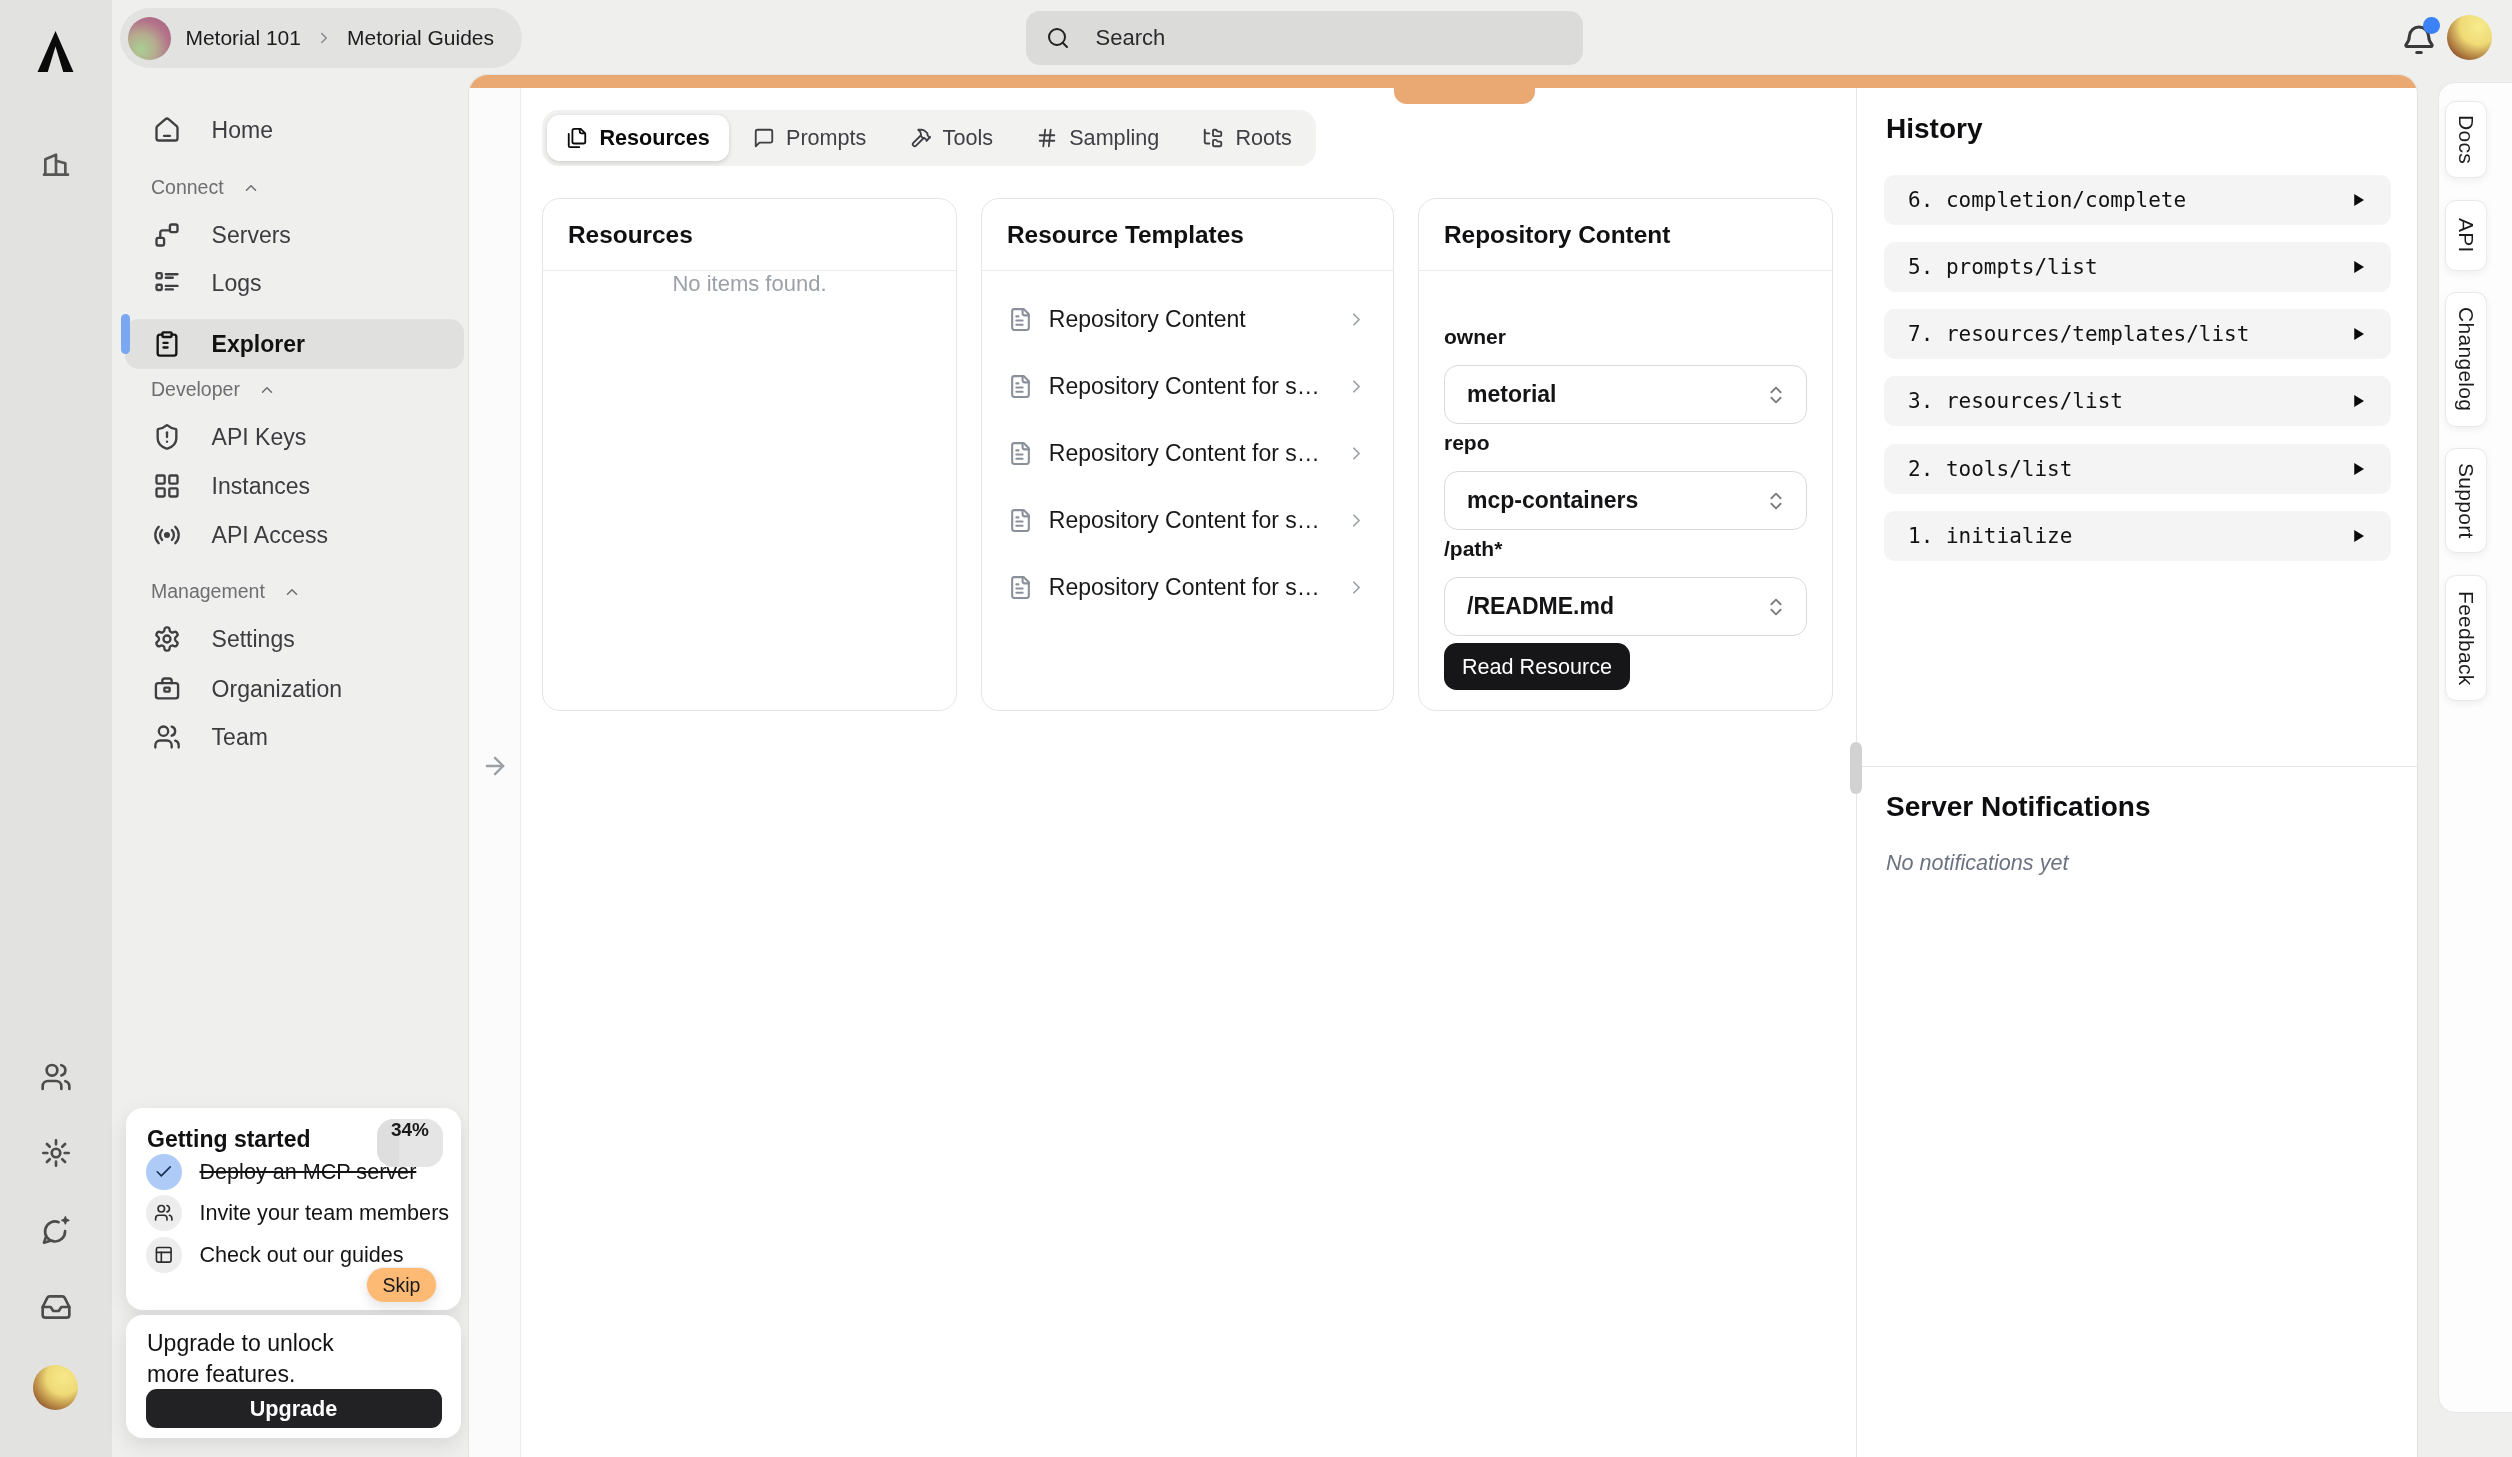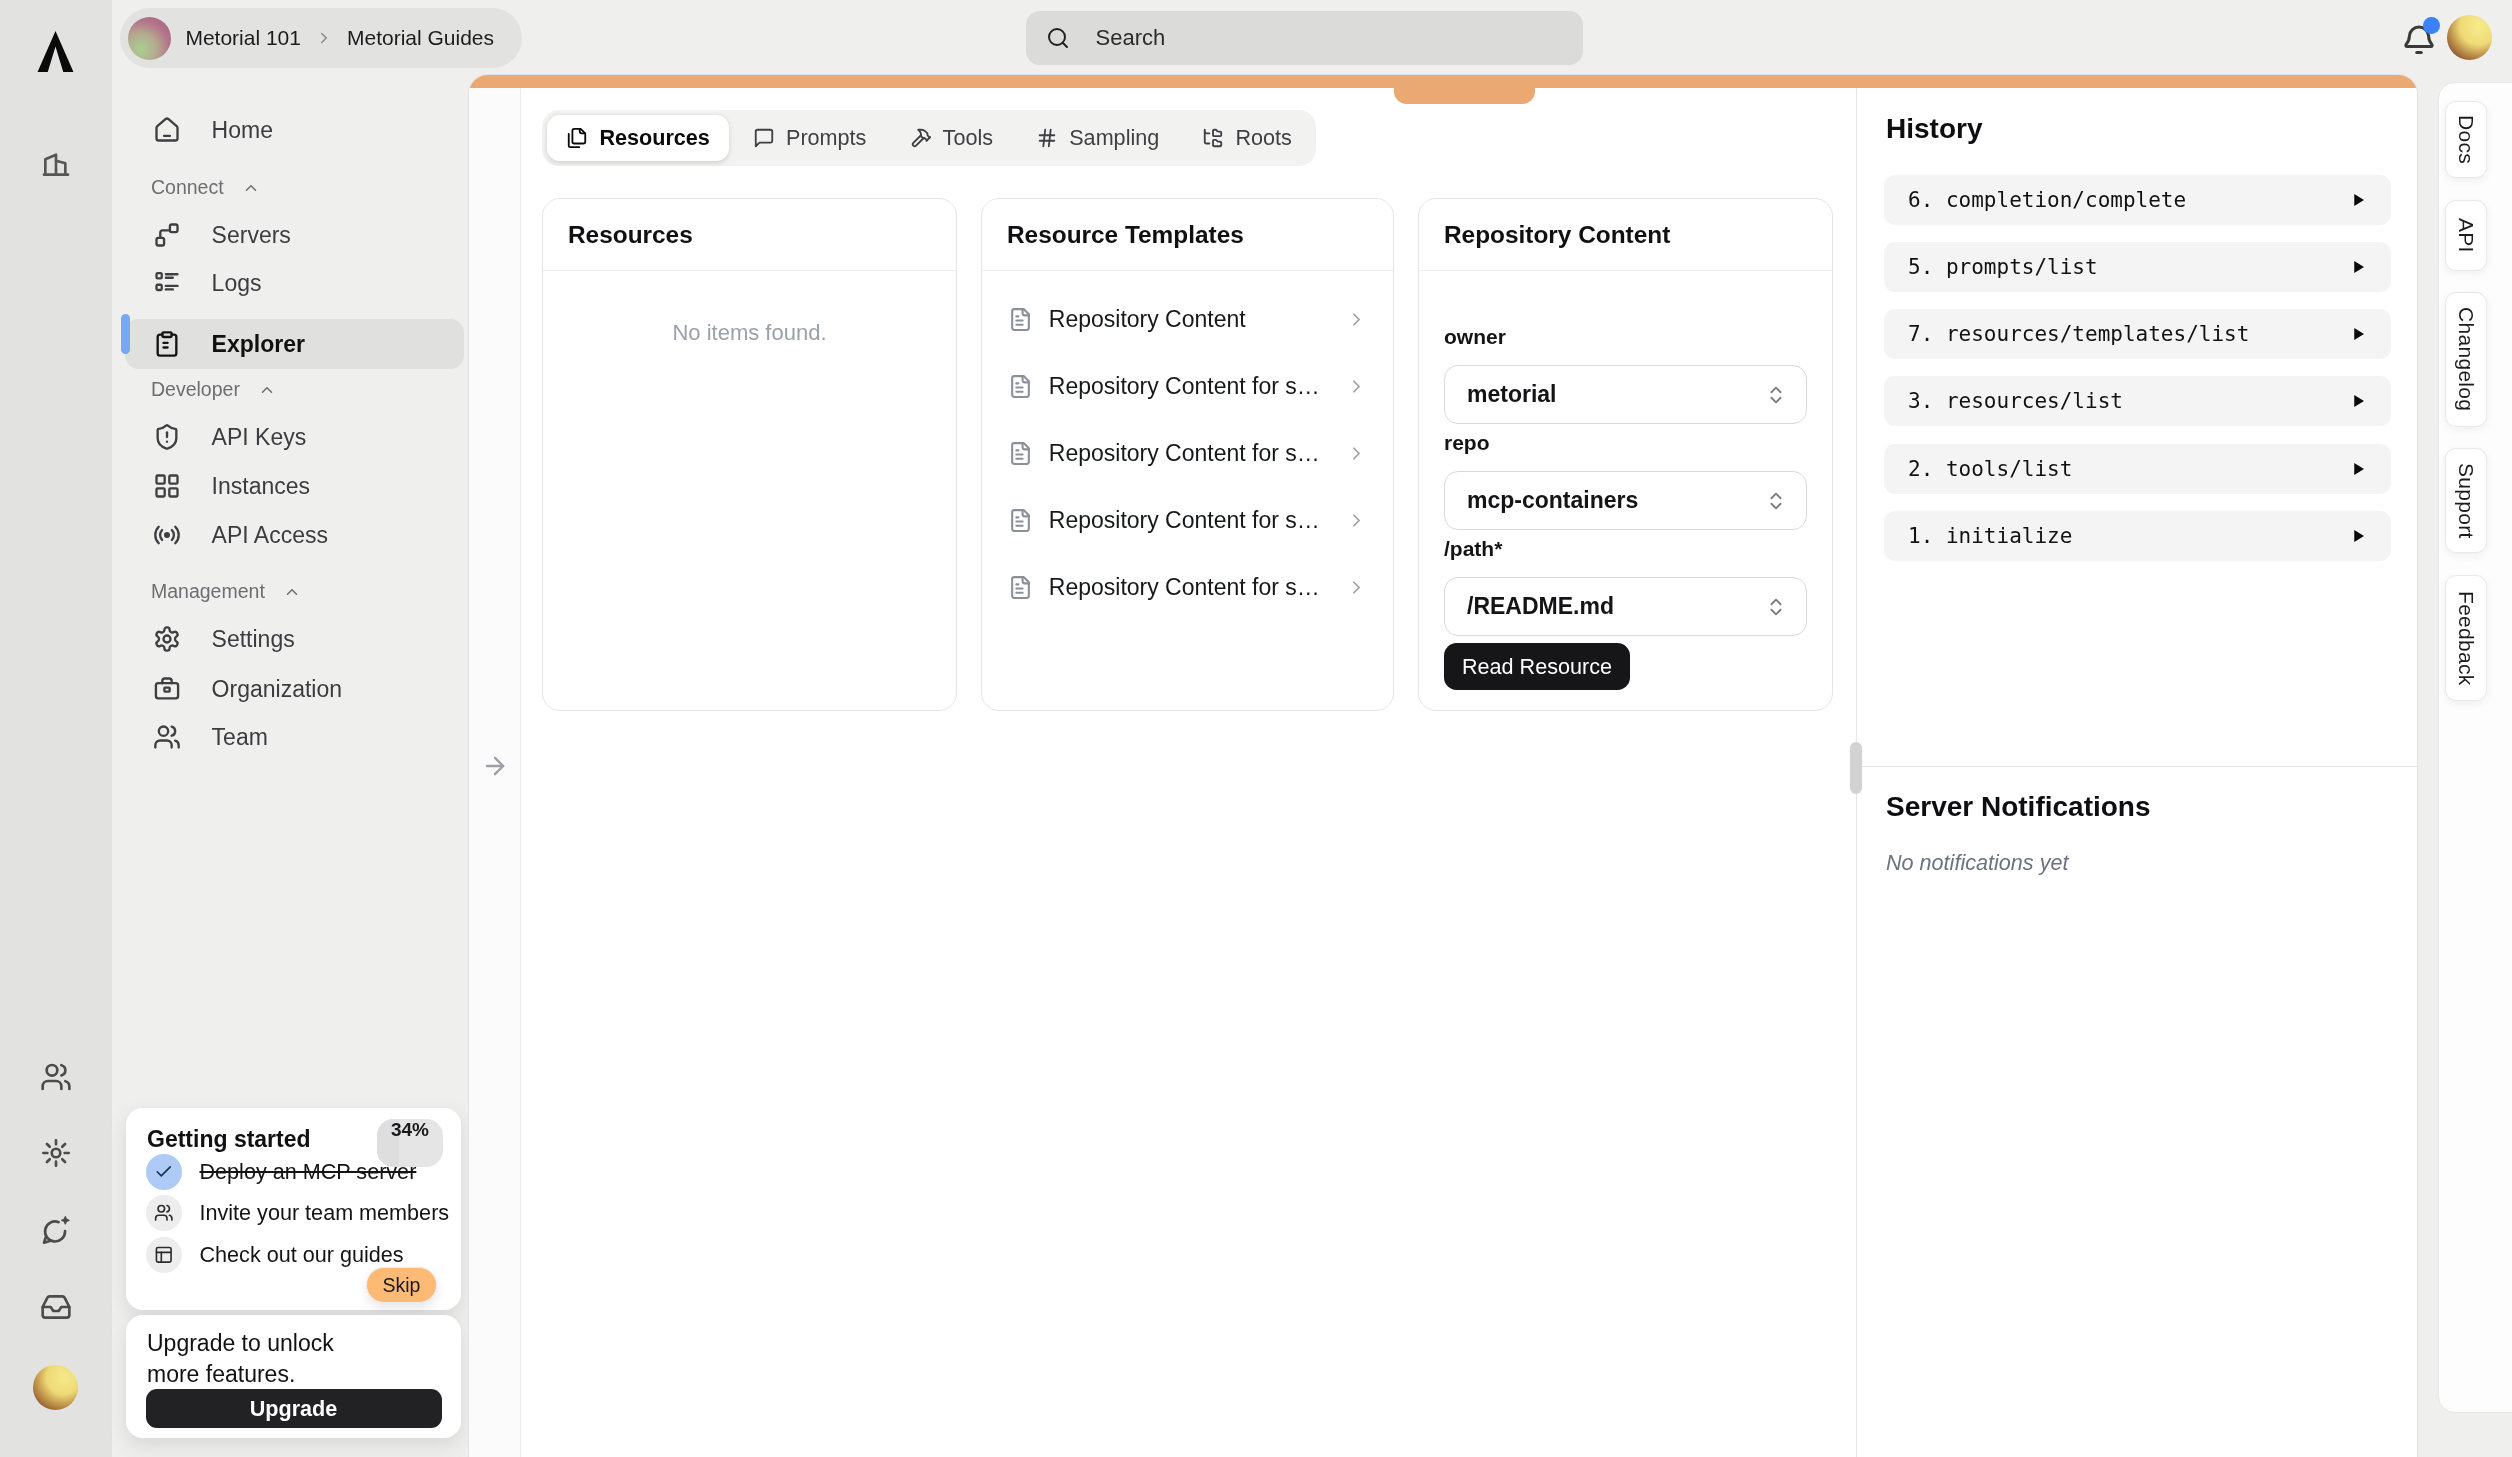--- a/index.html
+++ b/index.html
@@ -88,21 +88,21 @@
     display:flex; align-items:center; padding:0 4.9px; gap:4.2px; }
   .tab { height:46px; border-radius:12.6px; display:flex; align-items:center; gap:11px; padding:0 19.5px;
     font-size:21.6px; font-weight:500; color:#3f3f45; cursor:pointer; }
   .tab svg { width:22px; height:22px; }
   .tab.active { background:#fff; box-shadow:0 1.4px 5.6px rgba(0,0,0,.14); color:#0a0a0a; font-weight:600; }
 
   
   .panel { position:absolute; top:123px; height:513px; background:#fff; border:0.7px solid #e4e4e4; border-radius:18px; overflow:hidden; }
   .panel-hd { height:72px; border-bottom:0.7px solid #ececec; display:flex; align-items:center; padding:0 25px; }
   .panel-hd .ptitle { font-size:24.4px; font-weight:700; color:#101012; }
-  .empty-msg { margin-top:49px; text-align:center; font-size:22px; color:#9ba1a8; }
+  .empty-msg { text-align:center; font-size:22px; color:#9ba1a8; }
   .tpl-list { padding:15.4px 18px 0 18px; }
   .tpl-row { height:67px; display:flex; align-items:center; gap:15.4px; padding:0 8.4px; cursor:pointer; border-radius:9.8px; }
   .tpl-row .ficon { width:25px; height:25px; color:#8a909a; flex:0 0 auto; }
   .tpl-row .tlabel { font-size:23px; color:#17181a; white-space:nowrap; overflow:hidden; text-overflow:ellipsis; flex:1; }
   .tpl-row .rchev { width:21px; height:21px; color:#9aa0a6; flex:0 0 auto; }
   .fld-label { position:absolute; left:25px; font-size:21px; font-weight:600; color:#141416; }
   .fld-select { position:absolute; left:25px; right:25px; height:59px; border:1.4px solid #d9d9d9; border-radius:14px;
     display:flex; align-items:center; justify-content:space-between; padding:0 19.5px 0 22px; cursor:pointer; background:#fff; }
   .fld-select .sval { font-size:23px; font-weight:600; color:#141416; }
   .fld-select .schevs { width:22px; height:22px; color:#7b7b80; }

